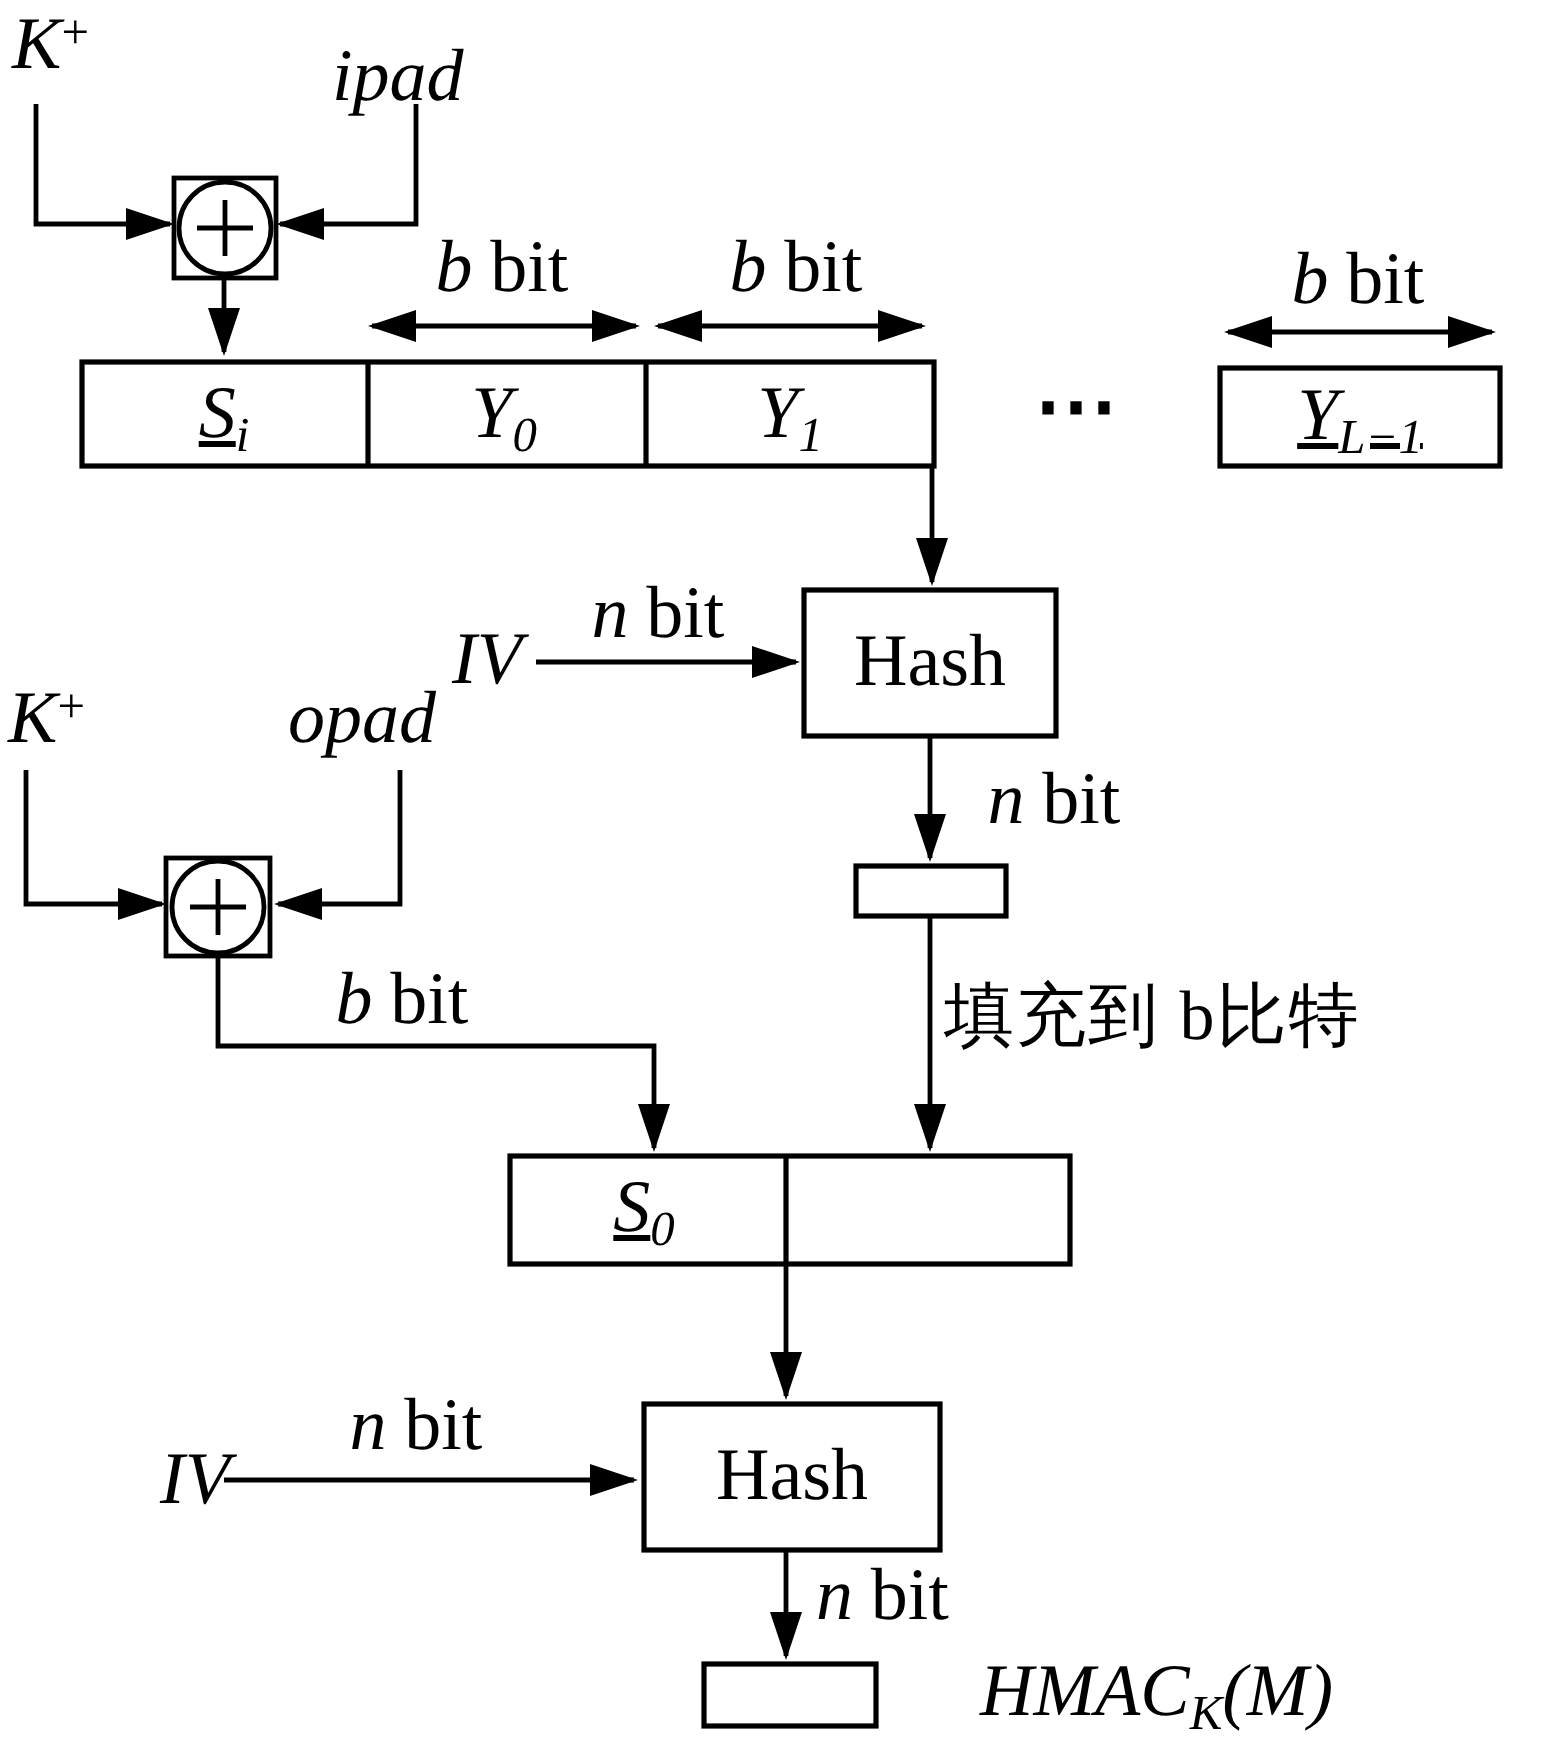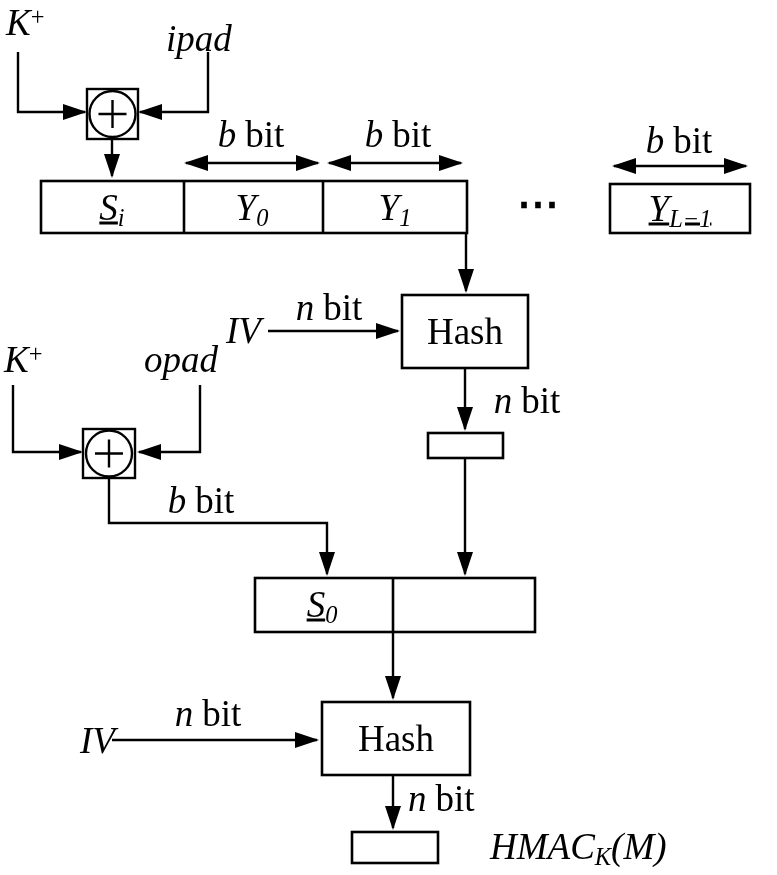--- a/index.html
+++ b/index.html
@@ -118,20 +118,21 @@
 
   <div class="lbl it vctr" style="left:226px;top:330px;">IV</div>
 
   <div class="lbl ctr" style="left:329px;top:307px;"><span class="it">n</span><span class="unit">bit</span></div>
 
   <div class="lbl ctr" style="left:465px;top:331px;">Hash</div>
 
   <div class="lbl ctr" style="left:527px;top:400px;"><span class="it">n</span><span class="unit">bit</span></div>
 
 
+  <div class="lbl cjk vctr" style="left:472px;top:508px;">填充到 b比特</div>
 
   <div class="lbl" style="left:4px;top:341px;"><span class="it">K</span><sup>+</sup></div>
 
   <div class="lbl it" style="left:144px;top:341px;">opad</div>
 
   <div class="lbl ctr" style="left:201px;top:500px;"><span class="it">b</span><span class="unit">bit</span></div>
 
   <div class="lbl ctr" style="left:322px;top:604px;text-decoration:underline;"><span class="it">S</span><sub>0</sub></div>
 
   <div class="lbl it vctr" style="left:80px;top:740px;">IV</div>

